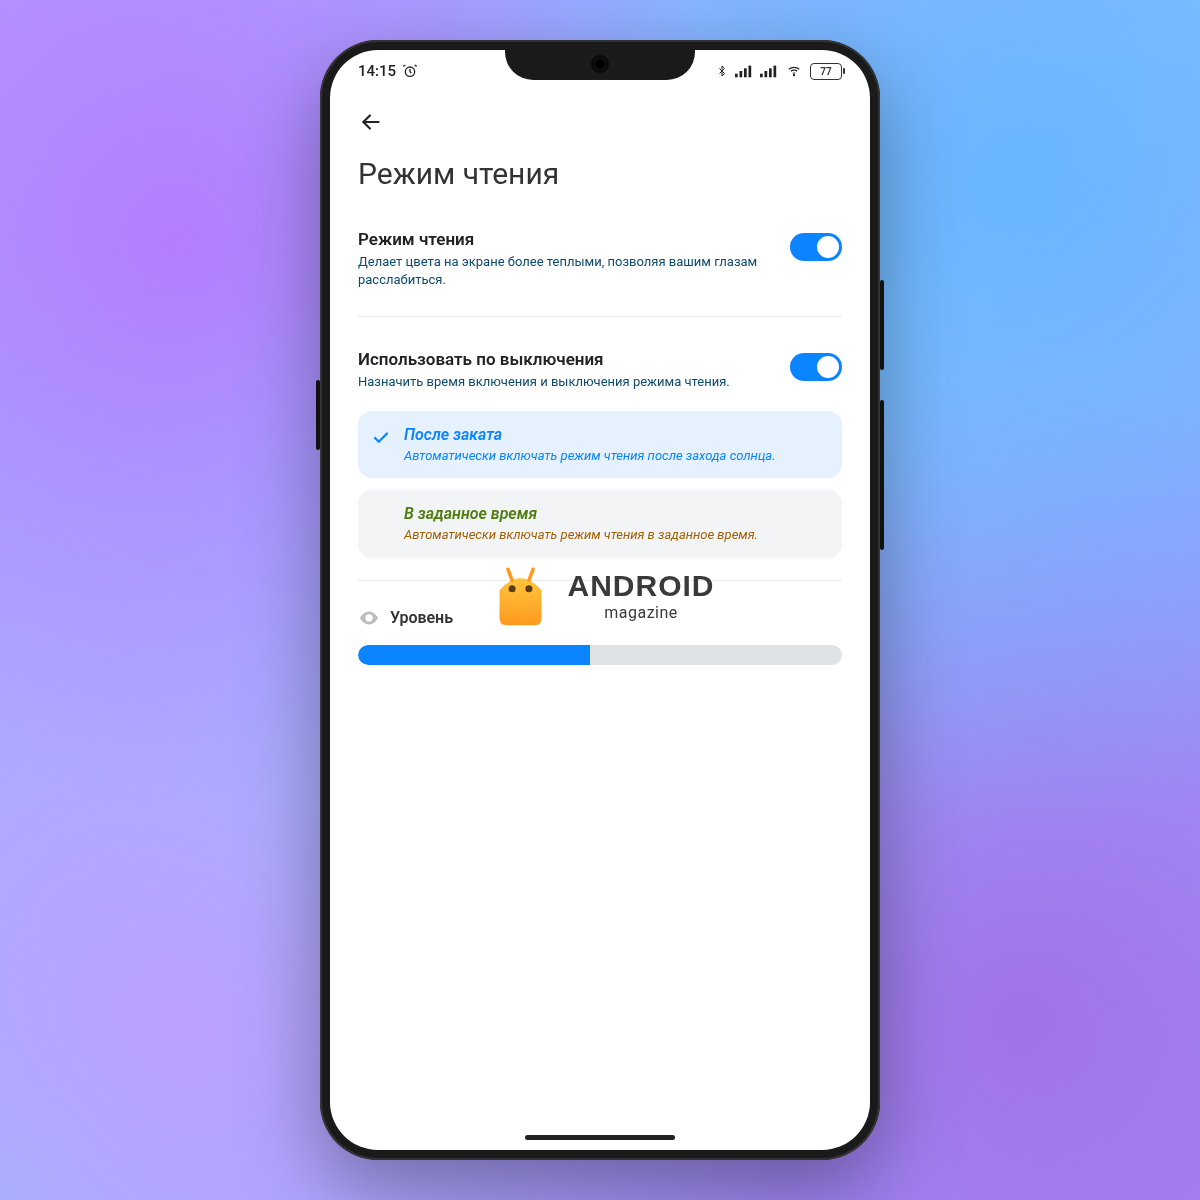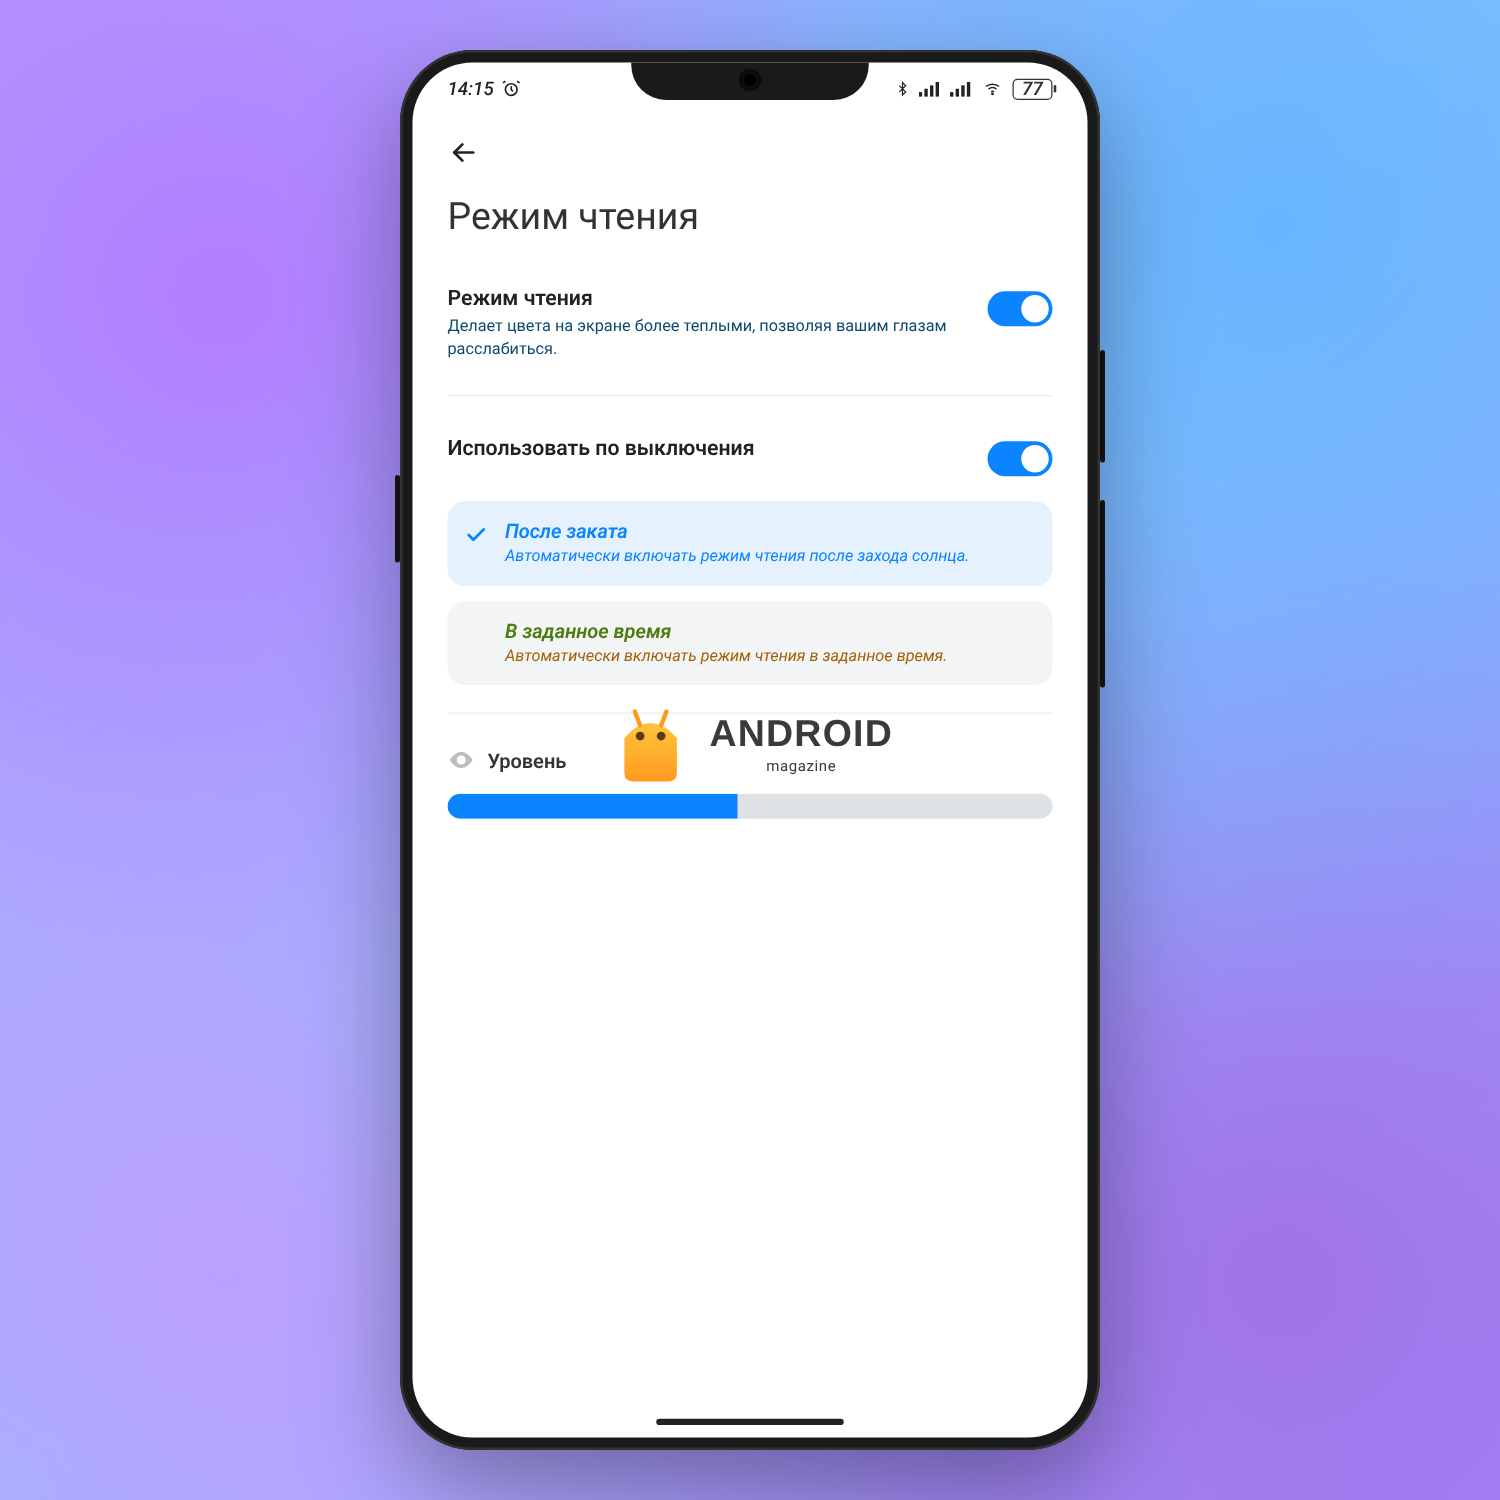--- a/index.html
+++ b/index.html
@@ -42,28 +42,28 @@
     width:190px;height:32px;background:#1a1a1a;
     border-bottom-left-radius:28px;border-bottom-right-radius:28px;
     z-index:5;
     display:flex;align-items:center;justify-content:center;
   }
   .notch .cam{width:12px;height:12px;border-radius:50%;background:#000;box-shadow:inset 0 0 2px #333, 0 0 0 3px #0a0a0a;}
   
   .statusbar{
     height:42px;display:flex;align-items:center;justify-content:space-between;
     padding:0 28px;font-size:15px;color:#222;font-weight:500;
-    position:relative;z-index:1;font-style:italic;
+    position:relative;z-index:1;
   }
   .status-left{display:flex;align-items:center;gap:6px;}
   .status-right{display:flex;align-items:center;gap:7px;}
   .ico{display:inline-flex;align-items:center;}
   .battery{
     width:30px;height:15px;border:1.5px solid #333;border-radius:4px;position:relative;
-    display:flex;align-items:center;justify-content:center;font-size:15px;font-weight:600;color:#333;text-align:center;
+    display:flex;align-items:center;justify-content:center;font-size:10px;font-weight:600;color:#333;text-align:center;
   }
   .battery::after{content:"";position:absolute;right:-4px;top:4px;width:2px;height:6px;background:#333;border-radius:1px;}
   
   .content{padding:6px 28px 0 28px;}
   .back-row{height:48px;display:flex;align-items:center;}
   .page-title{font-size:30px;font-weight:400;color:#333;margin:10px 0 30px 0;}
   .setting-row{display:flex;align-items:flex-start;justify-content:space-between;gap:16px;padding:8px 0 20px 0;}
   .setting-text .t{font-size:17px;font-weight:600;color:#222;margin-bottom:4px;}
   .setting-text .d{font-size:13px;color:#0c4a6e;line-height:1.35;}
   .toggle{
@@ -96,21 +96,21 @@
   
   .home-ind{position:absolute;bottom:10px;left:50%;transform:translateX(-50%);width:150px;height:5px;background:#222;border-radius:3px;}
   
   .watermark{
     position:absolute;left:50%;top:50%;transform:translate(-50%,-56%);
     display:flex;align-items:center;gap:12px;z-index:20;pointer-events:none;
   }
   .wm-icon{width:70px;height:70px;position:relative;}
   .wm-text{display:flex;flex-direction:column;line-height:1;}
   .wm-text .a{font-family:Liberation Sans, sans-serif;font-weight:900;font-size:30px;letter-spacing:1px;color:#3a3a3a;}
-  .wm-text .m{font-size:12px;color:#3a3a3a;margin-top:4px;letter-spacing:0.5px;text-align:center;}
+  .wm-text .m{font-size:16px;color:#3a3a3a;margin-top:4px;letter-spacing:0.5px;text-align:center;}
   svg{display:block;}
 </style>
 </head>
 <body>
 
 <div class="bg">
   <div class="phone">
     <div class="lbtn"></div>
     <div class="screen">
       <div class="notch">
@@ -183,20 +183,21 @@
             <div class="d">Делает цвета на экране более теплыми, позволяя вашим глазам расслабиться.</div>
           </div>
           <div class="toggle"></div>
         </div>
 
         <hr class="sep">
 
         <div class="setting-row">
           <div class="setting-text">
             <div class="t">Использовать по выключения</div>
+            <div class="d">Назначить время включения и выключения режима чтения.</div>
           </div>
           <div class="toggle"></div>
         </div>
 
         <div class="card selected">
           <span class="check">
             <svg width="18" height="18" viewBox="0 0 24 24" fill="none" stroke="#0a84ff" stroke-width="3" stroke-linecap="round" stroke-linejoin="round">
                 <polyline points="4 12 9 17 20 6"></polyline>
               </svg>
           </span>

